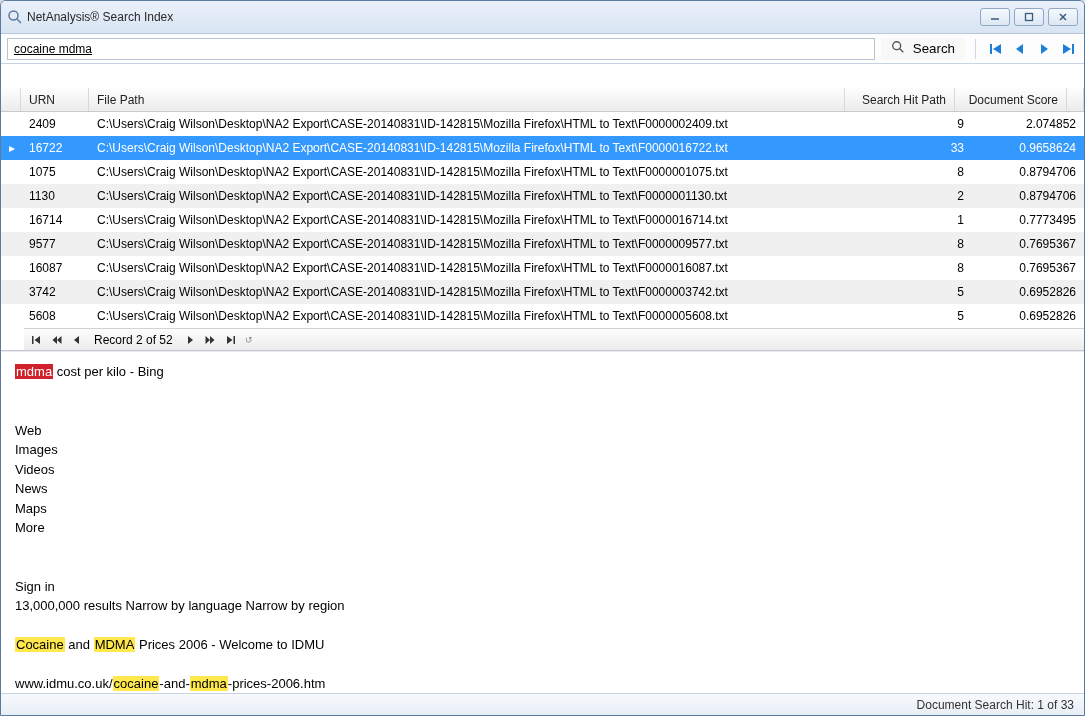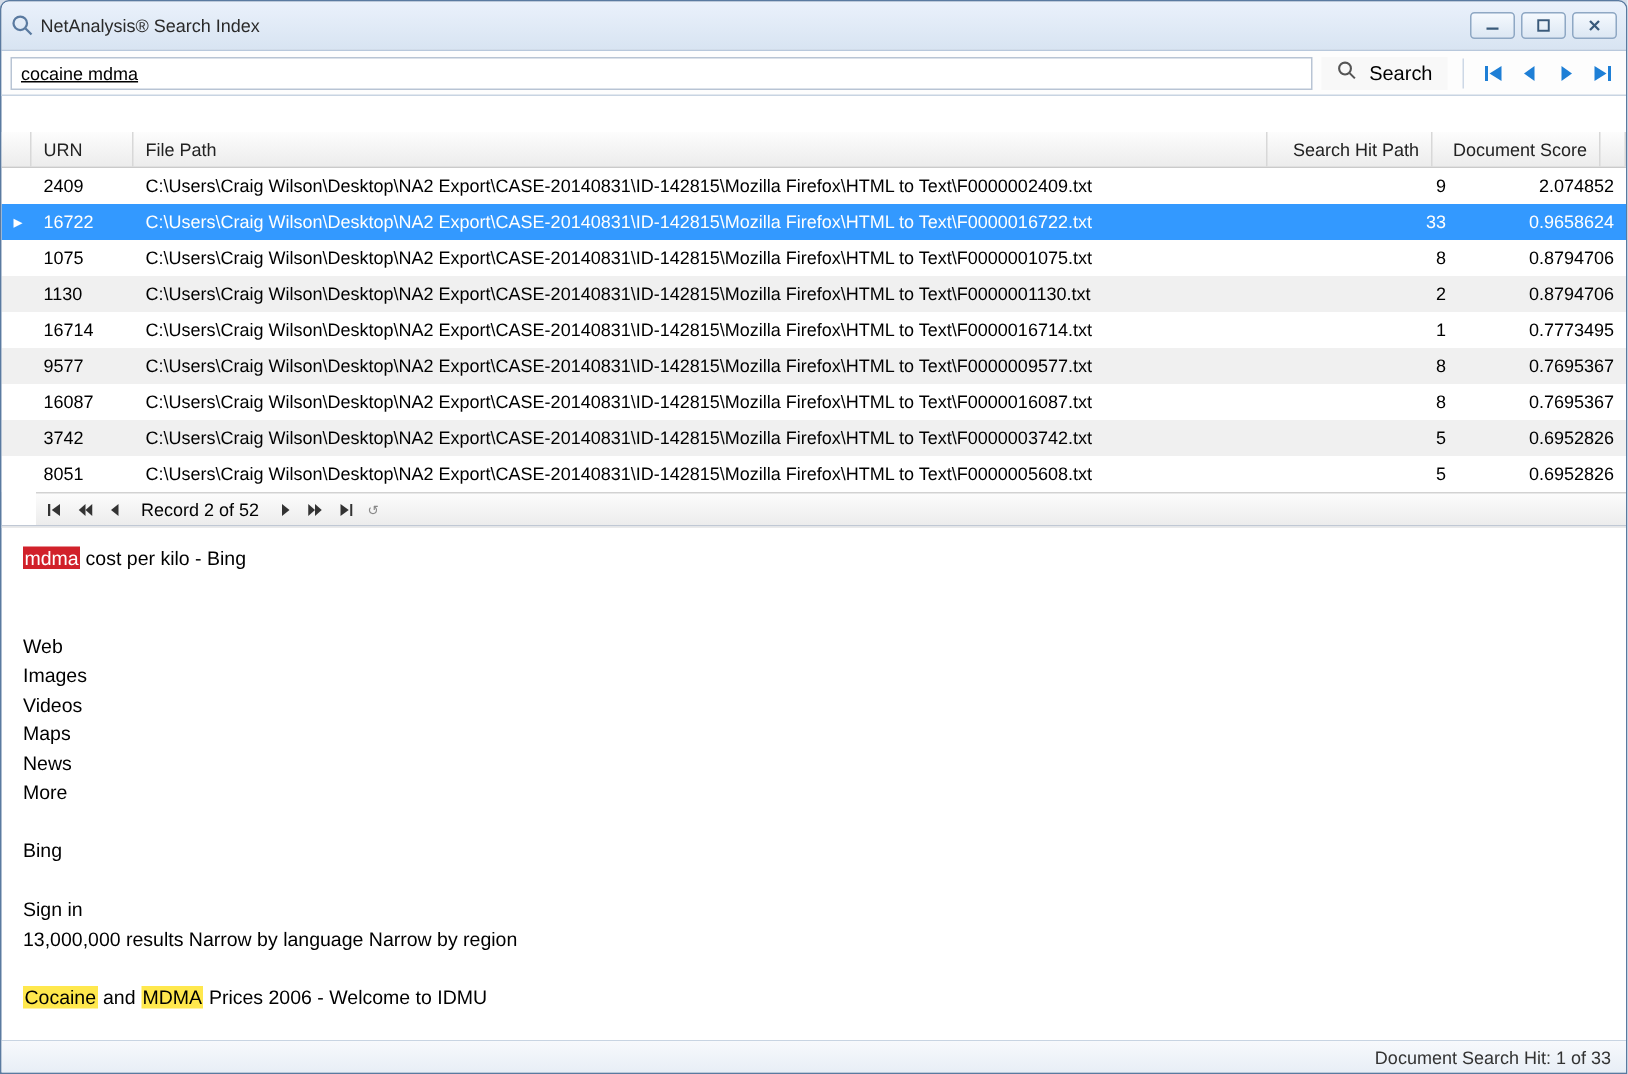--- a/index.html
+++ b/index.html
@@ -184,21 +184,21 @@
           </div>
           <div class="grow">
             <div class="gcell gc-indicator"></div>
             <div class="gcell gc-urn">3742</div>
             <div class="gcell gc-path">C:\Users\Craig Wilson\Desktop\NA2 Export\CASE-20140831\ID-142815\Mozilla Firefox\HTML to Text\F0000003742.txt</div>
             <div class="gcell gc-hit">5</div>
             <div class="gcell gc-score">0.6952826</div>
           </div>
           <div class="grow">
             <div class="gcell gc-indicator"></div>
-            <div class="gcell gc-urn">8051</div>
+            <div class="gcell gc-urn">5608</div>
             <div class="gcell gc-path">C:\Users\Craig Wilson\Desktop\NA2 Export\CASE-20140831\ID-142815\Mozilla Firefox\HTML to Text\F0000005608.txt</div>
             <div class="gcell gc-hit">5</div>
             <div class="gcell gc-score">0.6952826</div>
           </div>
         </div>
     </div>
     <div class="record-nav">
       <div class="rn-btn">
           <svg viewBox="0 0 10 10">
             <rect x="0" y="1" width="1.5" height="8" fill="#333"></rect>
@@ -242,25 +242,24 @@
     </div>
   </div>
 
   <div class="preview">
     <p><span class="hl-red">mdma</span><span> cost per kilo - Bing</span></p>
     <p>&nbsp;</p>
     <p>&nbsp;</p>
     <p>Web</p>
     <p>Images</p>
     <p>Videos</p>
+    <p>News</p>
     <p>Maps</p>
-    <p>News</p>
     <p>More</p>
     <p>&nbsp;</p>
-    <p>Bing</p>
     <p>&nbsp;</p>
     <p>Sign in</p>
     <p>13,000,000 results Narrow by language Narrow by region</p>
     <p>&nbsp;</p>
     <p><span class="hl-yellow">Cocaine</span><span> and </span><span class="hl-yellow">MDMA</span><span> Prices 2006 - Welcome to IDMU</span></p>
     <p>&nbsp;</p>
     <p><span>www.idmu.co.uk/</span><span class="hl-yellow">cocaine</span><span>-and-</span><span class="hl-yellow">mdma</span><span>-prices-2006.htm</span></p>
     <p>&nbsp;</p>
 
   </div>

